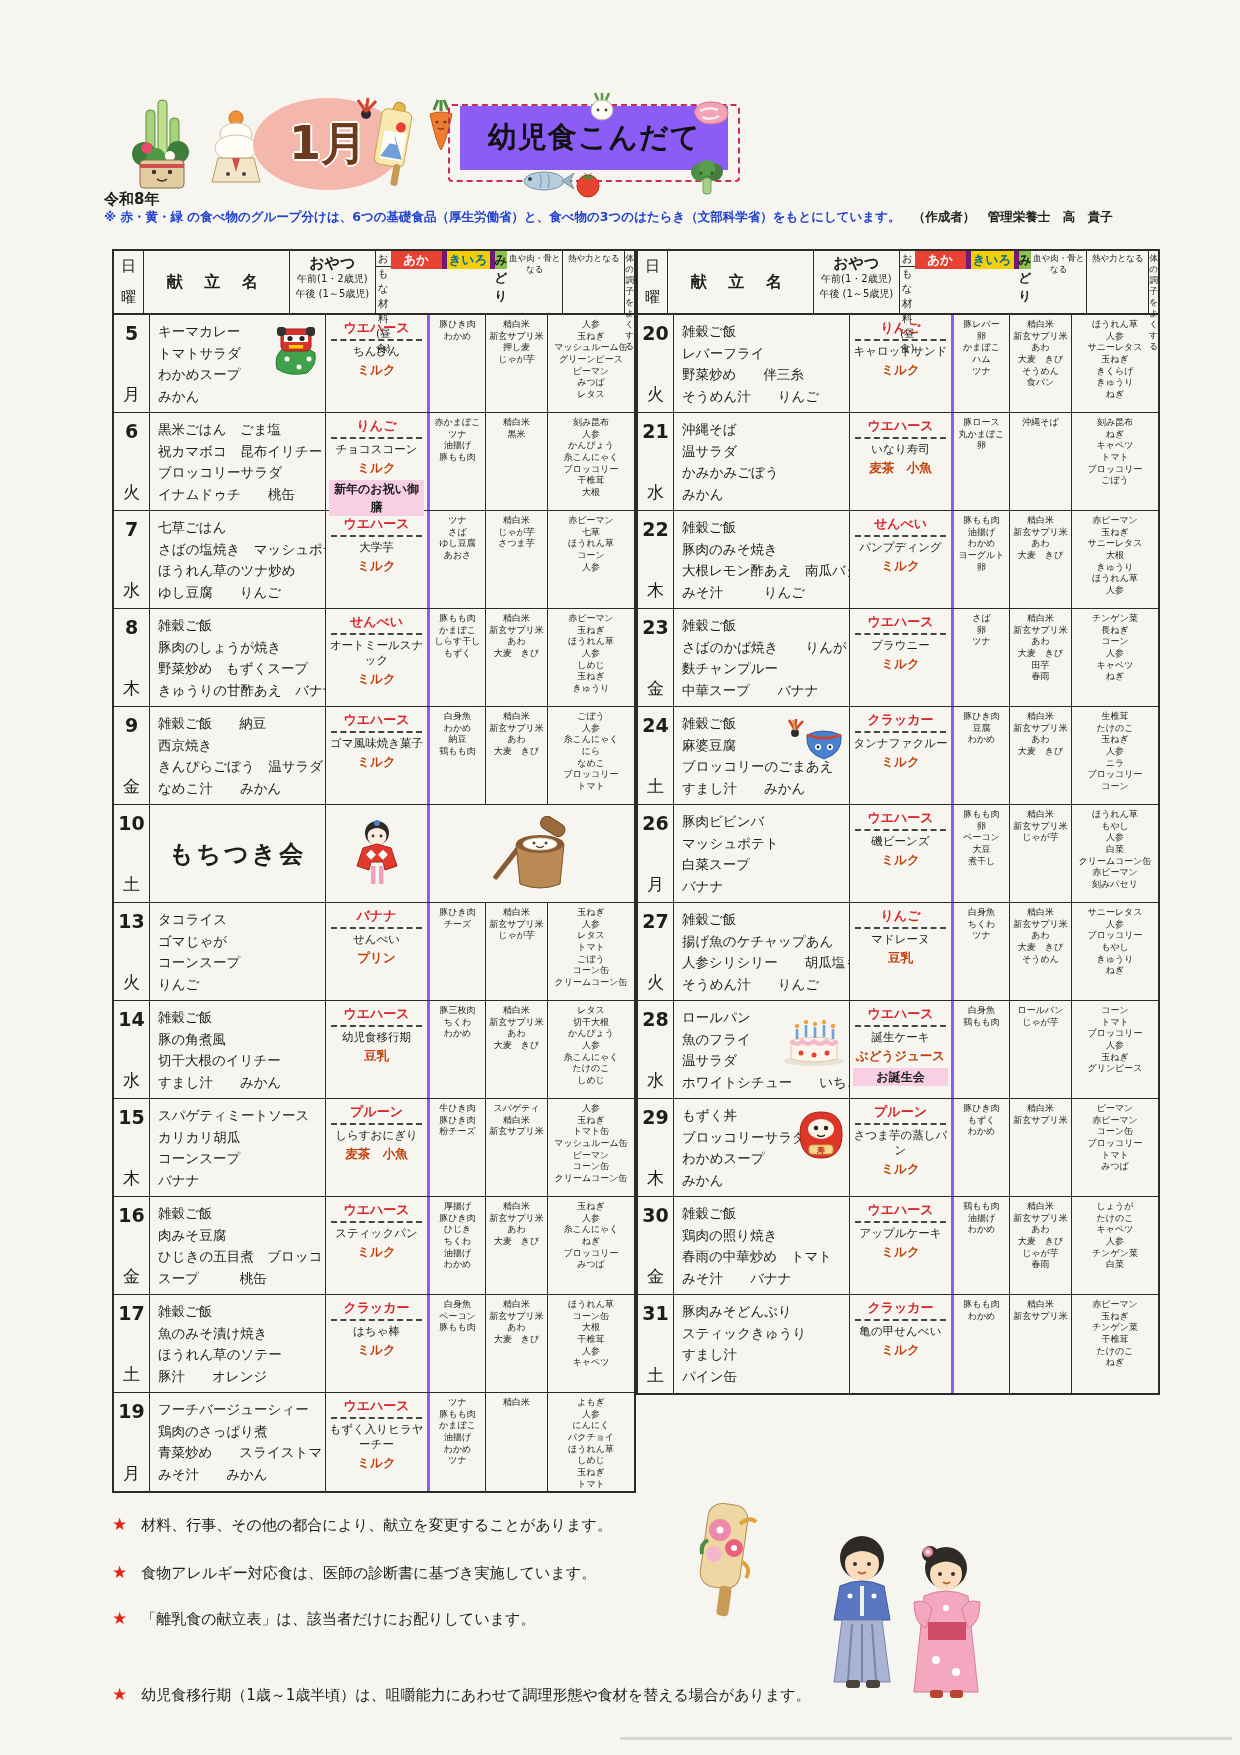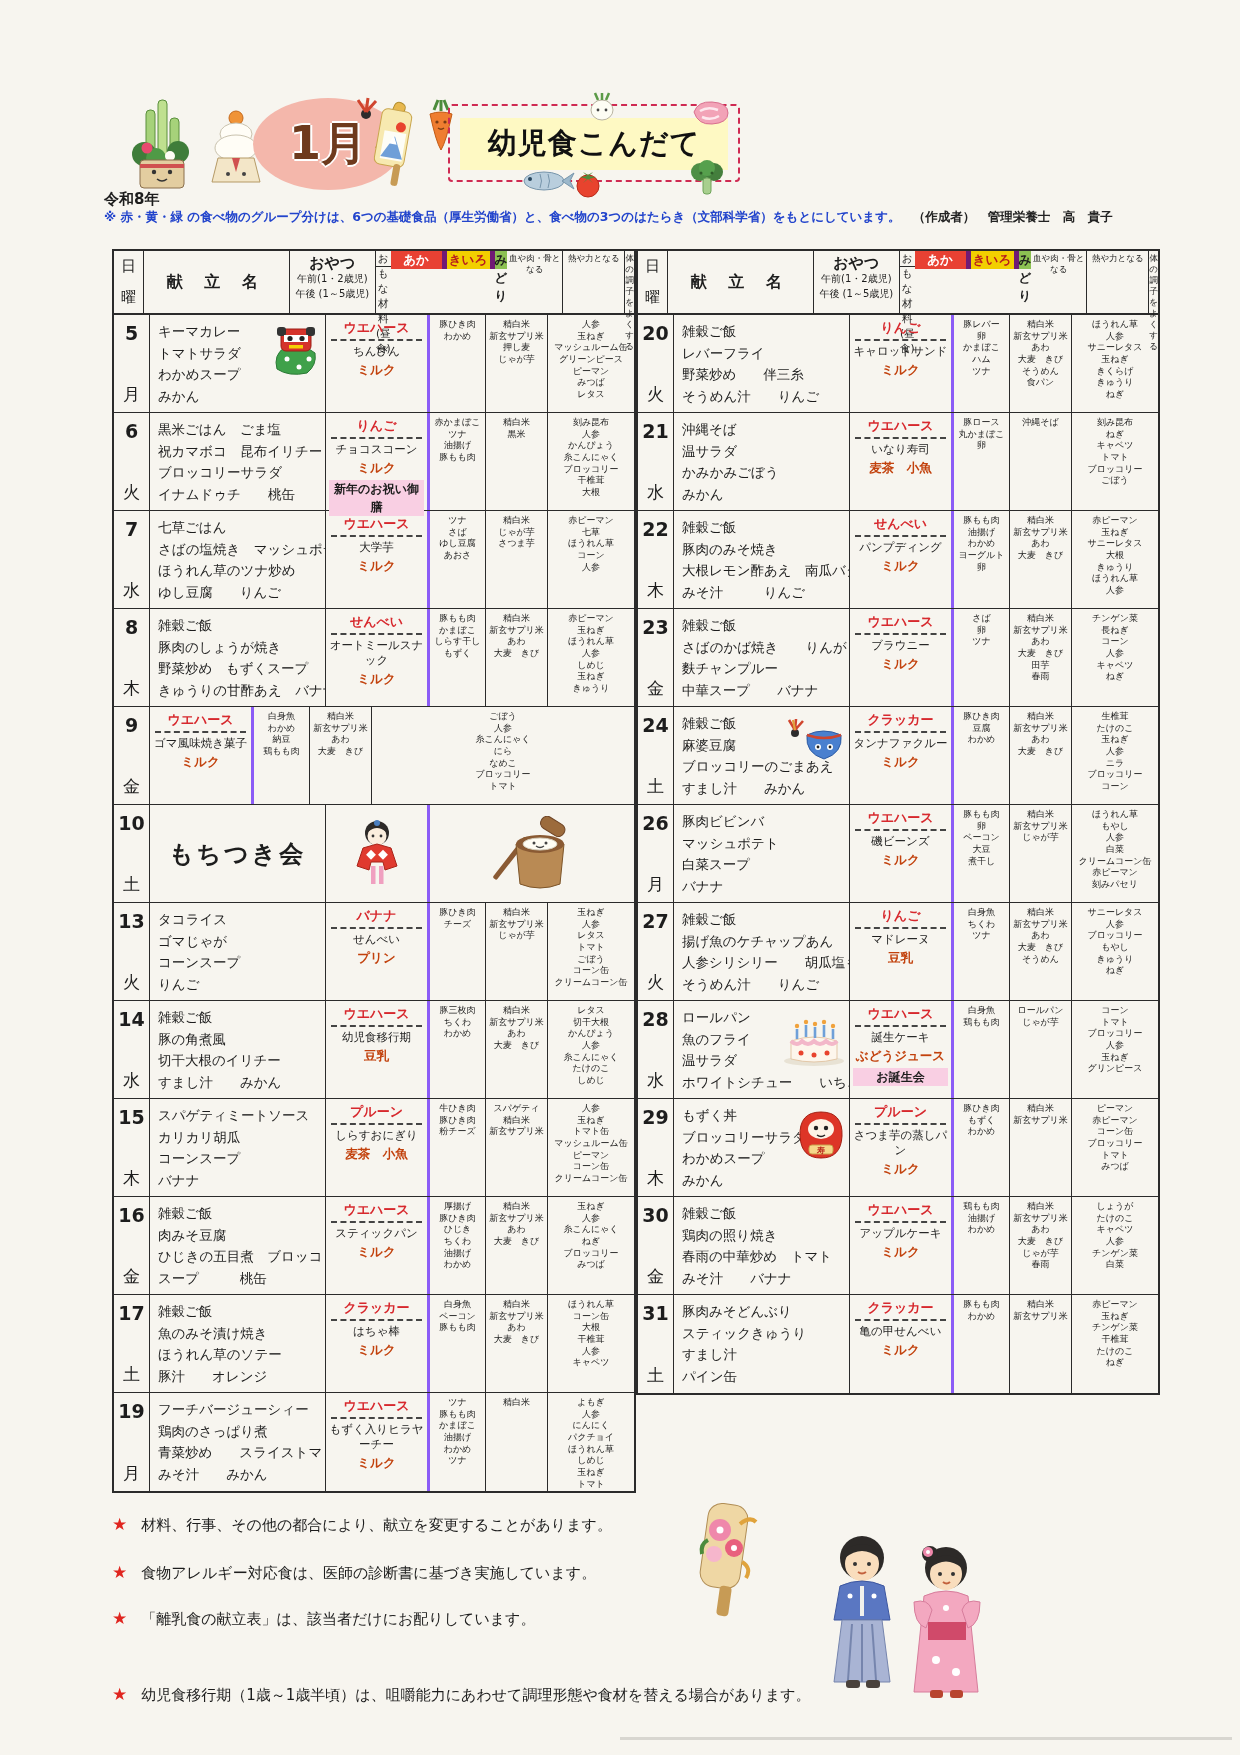--- a/index.html
+++ b/index.html
@@ -8,21 +8,21 @@
   *{box-sizing:border-box;}
   .abs{position:absolute;}
 
   
   .era{left:104px;top:190px;font-size:15px;font-weight:bold;}
   .month-badge{left:253px;top:98px;width:150px;height:92px;background:#f4b7ab;border-radius:50%;
      display:flex;align-items:center;justify-content:center;}
   .month-badge span{font-size:46px;font-weight:bold;color:#6e3a1d;
      text-shadow:-2px 0 #fff,2px 0 #fff,0 -2px #fff,0 2px #fff;}
   .title-box{left:448px;top:104px;width:292px;height:78px;border:2.5px dashed #cf2a52;border-radius:4px;}
-  .title-inner{left:460px;top:118px;width:268px;height:52px;background:#fef9c3;
+  .title-inner{left:460px;top:106px;width:268px;height:64px;background:#8b5cf6;
      display:flex;align-items:center;justify-content:center;}
   .title-inner span{font-size:29px;font-weight:bold;letter-spacing:1px;color:#111;}
   .note-line{left:104px;top:209px;font-size:12.5px;font-weight:bold;color:#2244cc;white-space:nowrap;}
   .note-line .author{color:#222;margin-left:8px;}
 
   
   .cal-table{position:absolute;top:249px;width:524px;border:2px solid #2b2b2b;background:transparent;}
   #left-table{left:112px;}
   #right-table{left:636px;}
   .thead{display:flex;height:64px;border-bottom:2px solid #2b2b2b;}
@@ -30,21 +30,21 @@
          justify-content:space-between;align-items:center;padding:6px 0;font-size:15px;}
   .h-menu{width:176px;border-right:1px solid #2b2b2b;display:flex;align-items:center;
           justify-content:center;font-size:16px;font-weight:bold;letter-spacing:8px;}
   .h-snack{width:104px;border-right:1px solid #2b2b2b;text-align:center;font-size:10px;line-height:1.45;padding-top:3px;}
   .h-snack .t{font-size:15px;font-weight:bold;line-height:1.2;}
   .h-mats{flex:1;display:flex;flex-direction:row;}
   .h-mats .lbl{text-align:center;font-size:10.5px;height:16px;line-height:15px;border-bottom:1px solid #2b2b2b;}
   .h-colors{display:flex;height:18px;}
   .hc{font-size:12.5px;font-weight:bold;text-align:center;line-height:18px;border-right:5px solid #701a75;}
   .hc.red{width:56px;background:#e84133;color:#fff;}
-  .hc.yel{width:48px;background:#f2cf00;color:#b91c1c;}
+  .hc.yel{width:48px;background:#f2cf00;color:#0369a1;}
   .hc.grn{flex:1;background:#8cc152;color:#1d1d1d;border-right:none;}
   .h-subs{display:flex;flex:1;}
   .hs{font-size:8.5px;text-align:center;line-height:1.3;padding-top:2px;border-right:1px solid #2b2b2b;}
   .hs.red{width:56px;} .hs.yel{width:62px;} .hs.grn{flex:1;border-right:none;}
 
   .row{display:flex;height:98px;border-bottom:1.5px solid #2b2b2b;}
   .row:last-child{border-bottom:none;}
   .c-day{width:36px;border-right:1px solid #2b2b2b;display:flex;flex-direction:column;
          justify-content:space-between;align-items:center;padding:9px 0;}
   .d-num{font-size:19px;font-weight:bold;line-height:1;}
@@ -356,20 +356,26 @@
         <div>しめじ</div>
         <div>玉ねぎ</div>
         <div>きゅうり</div>
       </div>
     </div>
     <div class="row">
       <div class="c-day">
         <div class="d-num">9</div>
         <div class="d-wd">金</div>
       </div>
+      <div class="c-menu">
+        <div class="m-line">雑穀ご飯　　納豆</div>
+        <div class="m-line">西京焼き</div>
+        <div class="m-line">きんぴらごぼう　温サラダ</div>
+        <div class="m-line">なめこ汁　　みかん</div>
+      </div>
       <div class="c-snack">
         <div class="s-am">ウエハース</div>
         <div class="s-dash"></div>
         <div class="s-pm">ゴマ風味焼き菓子</div>
         <div class="s-drink">ミルク</div>
       </div>
       <div class="c-ing c-red">
         <div>白身魚</div>
         <div>わかめ</div>
         <div>納豆</div>

